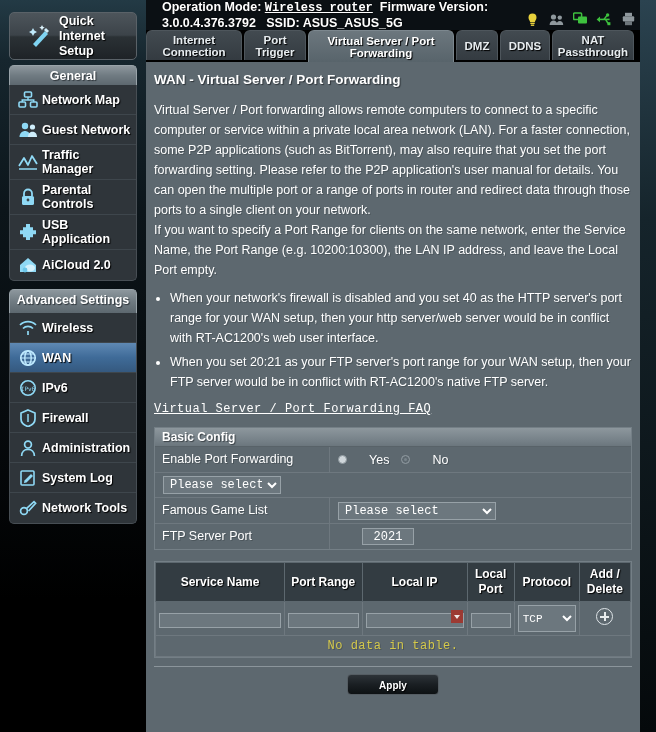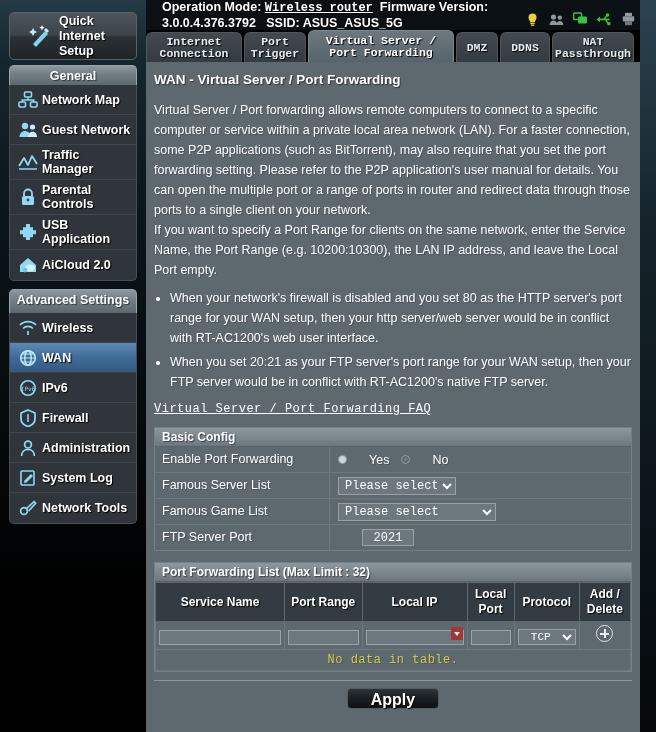--- a/index.html
+++ b/index.html
@@ -108,21 +108,21 @@
   }
   .icons {
     position: absolute; right: 4px; top: 11px;
     display: flex; gap: 8px; align-items: center;
   }
   .icons .ic { width: 16px; height: 16px; display:flex; align-items:center; justify-content:center; }
 
   
   .tabs {
     position: absolute; left: 146px; top: 30px; width: 494px; height: 32px;
-    display: flex; align-items: flex-end; font-family: Liberation Mono, monospace;
+    display: flex; align-items: flex-start;
   }
   .tab {
     height: 30px;
     background: linear-gradient(180deg,#424a50 0%,#343b41 100%);
     border-radius: 6px 6px 0 0;
     color: #e7ecef; font-weight: bold; font-size: 11.5px; line-height: 12px;
     display: flex; align-items: center; justify-content: center;
     text-align: center;
     padding: 0 5px;
     margin-right: 2px;
@@ -255,25 +255,24 @@
     background: #9c3a33;
     display: flex; align-items: center; justify-content: center;
     cursor: pointer;
   }
   .ip-arrow i {
     display:block; width:0; height:0;
     border-left: 3px solid transparent; border-right: 3px solid transparent;
     border-top: 4px solid #f0e8e6;
   }
   select.proto {
-    width: 58px; height: 16px;
+    width: 58px; height: 27px;
     background: #6c777e; border: 1px solid #97a1a7;
     color: #fff; font-family: "Liberation Mono", monospace; font-size: 11px;
     outline: none;
-    text-align: center;
   }
   .addbtn {
     width: 17px; height: 17px; border-radius: 50%;
     border: 1px solid #dfe5e8; background: #5d686f;
     position: relative; display: inline-block; cursor: pointer;
   }
   .addbtn::before, .addbtn::after {
     content:''; position:absolute; background:#e8eced;
   }
   .addbtn::before { left:3px; top:7px; width:9px; height:1.5px; }
@@ -282,21 +281,21 @@
   
   .apply-wrap {
     margin-top: 8px; border-top: 1px solid #8b959b;
     padding-top: 7px; text-align: center;
   }
   .apply {
     display: inline-block;
     width: 92px; height: 21px; line-height: 21px;
     background: linear-gradient(180deg,#2d3338 0%,#1a1f23 50%,#0d1113 100%);
     border: 1px solid #555d63; border-radius: 4px;
-    color: #fff; font-weight: bold; font-size: 16px;
+    color: #fff; font-weight: bold; font-size: 10px;
     text-shadow: 1px 1px 1px #000;
     cursor: pointer;
   }
 </style>
 </head>
 <body>
 
 <div id="root">
 
   <div class="backdrop"></div>
@@ -530,21 +529,21 @@
   <div class="panel">
 
     <div class="page-title">WAN - Virtual Server / Port Forwarding</div>
 
     <div class="desc">
       <p>Virtual Server / Port forwarding allows remote computers to connect to a specific computer or service within a private local area network (LAN). For a faster connection, some P2P applications (such as BitTorrent), may also require that you set the port forwarding setting. Please refer to the P2P application's user manual for details. You can open the multiple port or a range of ports in router and redirect data through those ports to a single client on your network.</p>
       <p>If you want to specify a Port Range for clients on the same network, enter the Service Name, the Port Range (e.g. 10200:10300), the LAN IP address, and leave the Local Port empty.</p>
     </div>
 
     <ul class="bullets">
-      <li>When your network's firewall is disabled and you set 80 as the HTTP server's port range for your WAN setup, then your http server/web server would be in conflict with RT-AC1200's web user interface.</li>
+      <li>When your network's firewall is disabled and you set 40 as the HTTP server's port range for your WAN setup, then your http server/web server would be in conflict with RT-AC1200's web user interface.</li>
       <li>When you set 20:21 as your FTP server's port range for your WAN setup, then your FTP server would be in conflict with RT-AC1200's native FTP server.</li>
     </ul>
 
     <a class="faq">Virtual Server / Port Forwarding FAQ</a>
 
     
     <div class="block">
       <div class="block-head">Basic Config</div>
 
       <div class="cfg-row">
@@ -557,21 +556,20 @@
             </label>
             <label class="radio off">
               <span class="dot"></span>
               <span class="rl">No</span>
             </label>
           </div>
         </div>
       </div>
 
       <div class="cfg-row">
-        <div class="cfg-label">Famous Server List</div>
         <div class="cfg-val">
           <select class="fld sel-sm">
             <option>Please select</option>
           </select>
         </div>
       </div>
 
       <div class="cfg-row">
         <div class="cfg-label">Famous Game List</div>
         <div class="cfg-val">
@@ -584,21 +582,20 @@
       <div class="cfg-row">
         <div class="cfg-label">FTP Server Port</div>
         <div class="cfg-val">
           <input class="fld ftp-in" value="2021" style="">
         </div>
       </div>
     </div>
 
     
     <div class="block">
-      <div class="block-head">Port Forwarding List (Max Limit : 32)</div>
 
       <table class="pf">
         <thead>
           <tr>
             <th style="width:135px">Service Name</th>
             <th style="width:80px">Port Range</th>
             <th style="width:110px">Local IP</th>
             <th style="width:48px">Local Port</th>
             <th style="width:62px">Protocol</th>
             <th style="width:52px">Add / Delete</th>

